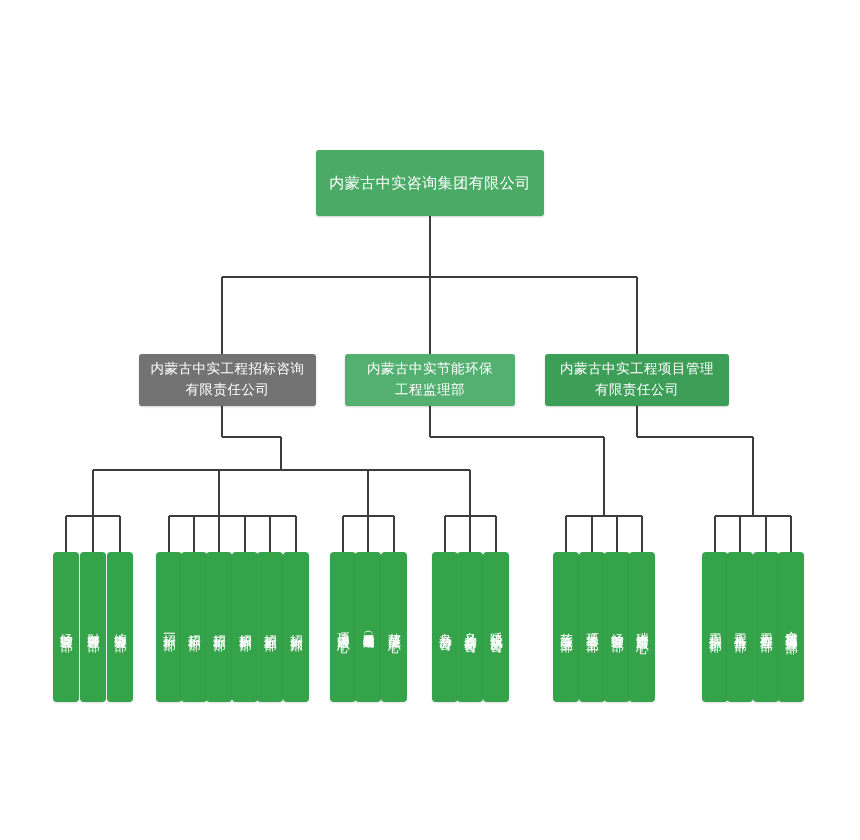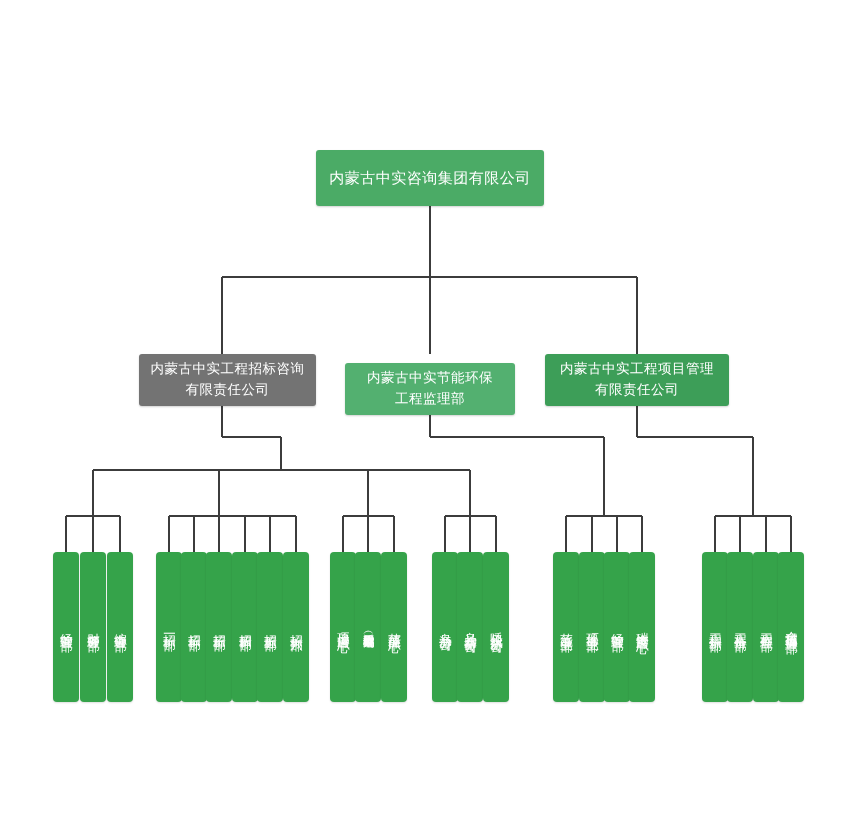--- a/index.html
+++ b/index.html
@@ -123,32 +123,32 @@
       <path d="M637,437 L753,437"></path>
       <path d="M753,437 L753,516"></path>
       <path d="M715,516 L791,516"></path>
       <path d="M715,516 L715,552"></path>
       <path d="M740,516 L740,552"></path>
       <path d="M766,516 L766,552"></path>
       <path d="M791,516 L791,552"></path>
     </g>
   </svg>
 
-  <div class="node node-root" style="left:316px;top:150px;width:228px;height:56px;">
+  <div class="node node-root" style="left:316px;top:150px;width:228px;height:66px;">
     <span>内蒙古中实咨询集团有限公司</span>
   </div>
 
   <div class="node node-sub sub-a" style="left:139px;top:354px;width:177px;height:52px;">
     <div>
       <div>内蒙古中实工程招标咨询</div>
       <div>有限责任公司</div>
     </div>
   </div>
 
-  <div class="node node-sub sub-b" style="left:345px;top:363px;width:170px;height:52px;">
+  <div class="node node-sub sub-b" style="left:345px;top:354px;width:170px;height:52px;">
     <div>
       <div>内蒙古中实节能环保</div>
       <div>工程监理部</div>
     </div>
   </div>
 
   <div class="node node-sub sub-c" style="left:545px;top:354px;width:184px;height:52px;">
     <div>
       <div>内蒙古中实工程项目管理</div>
       <div>有限责任公司</div>

